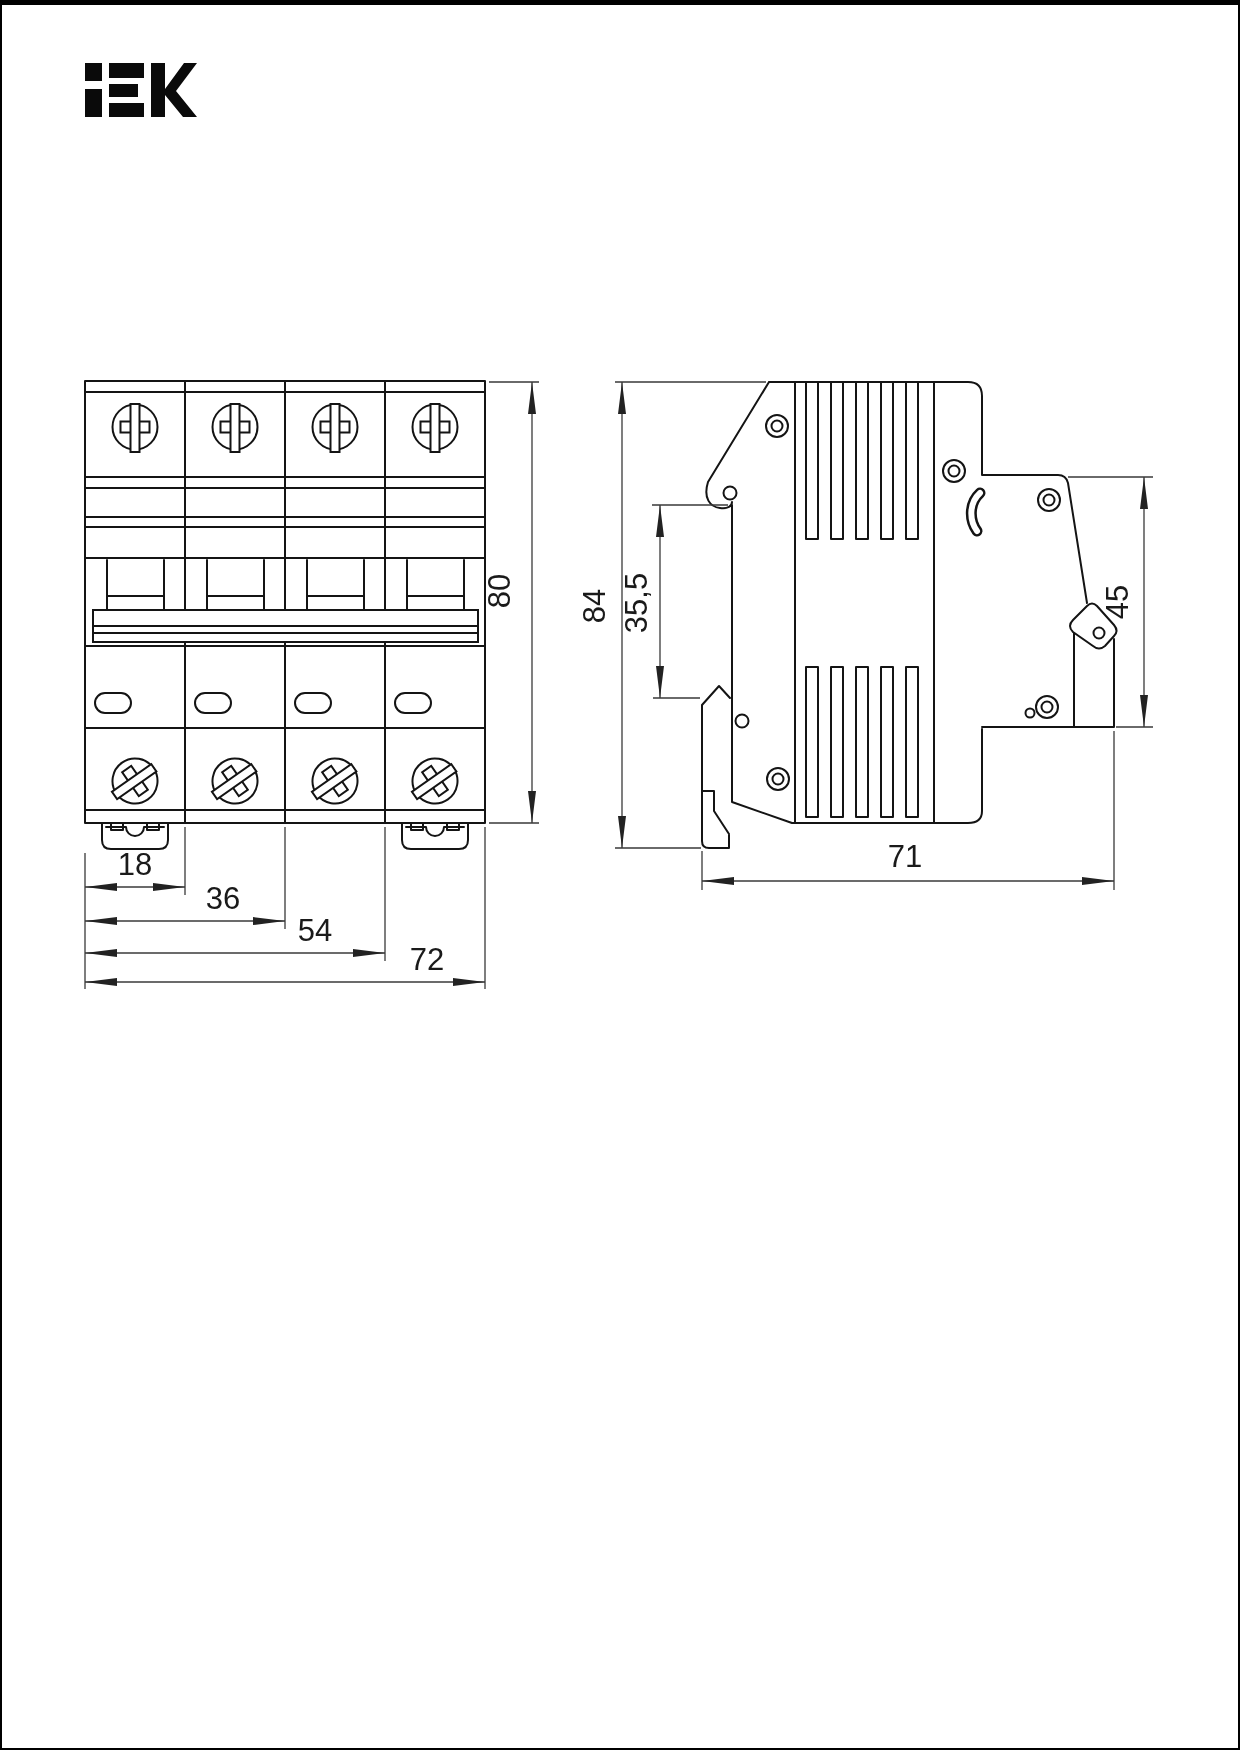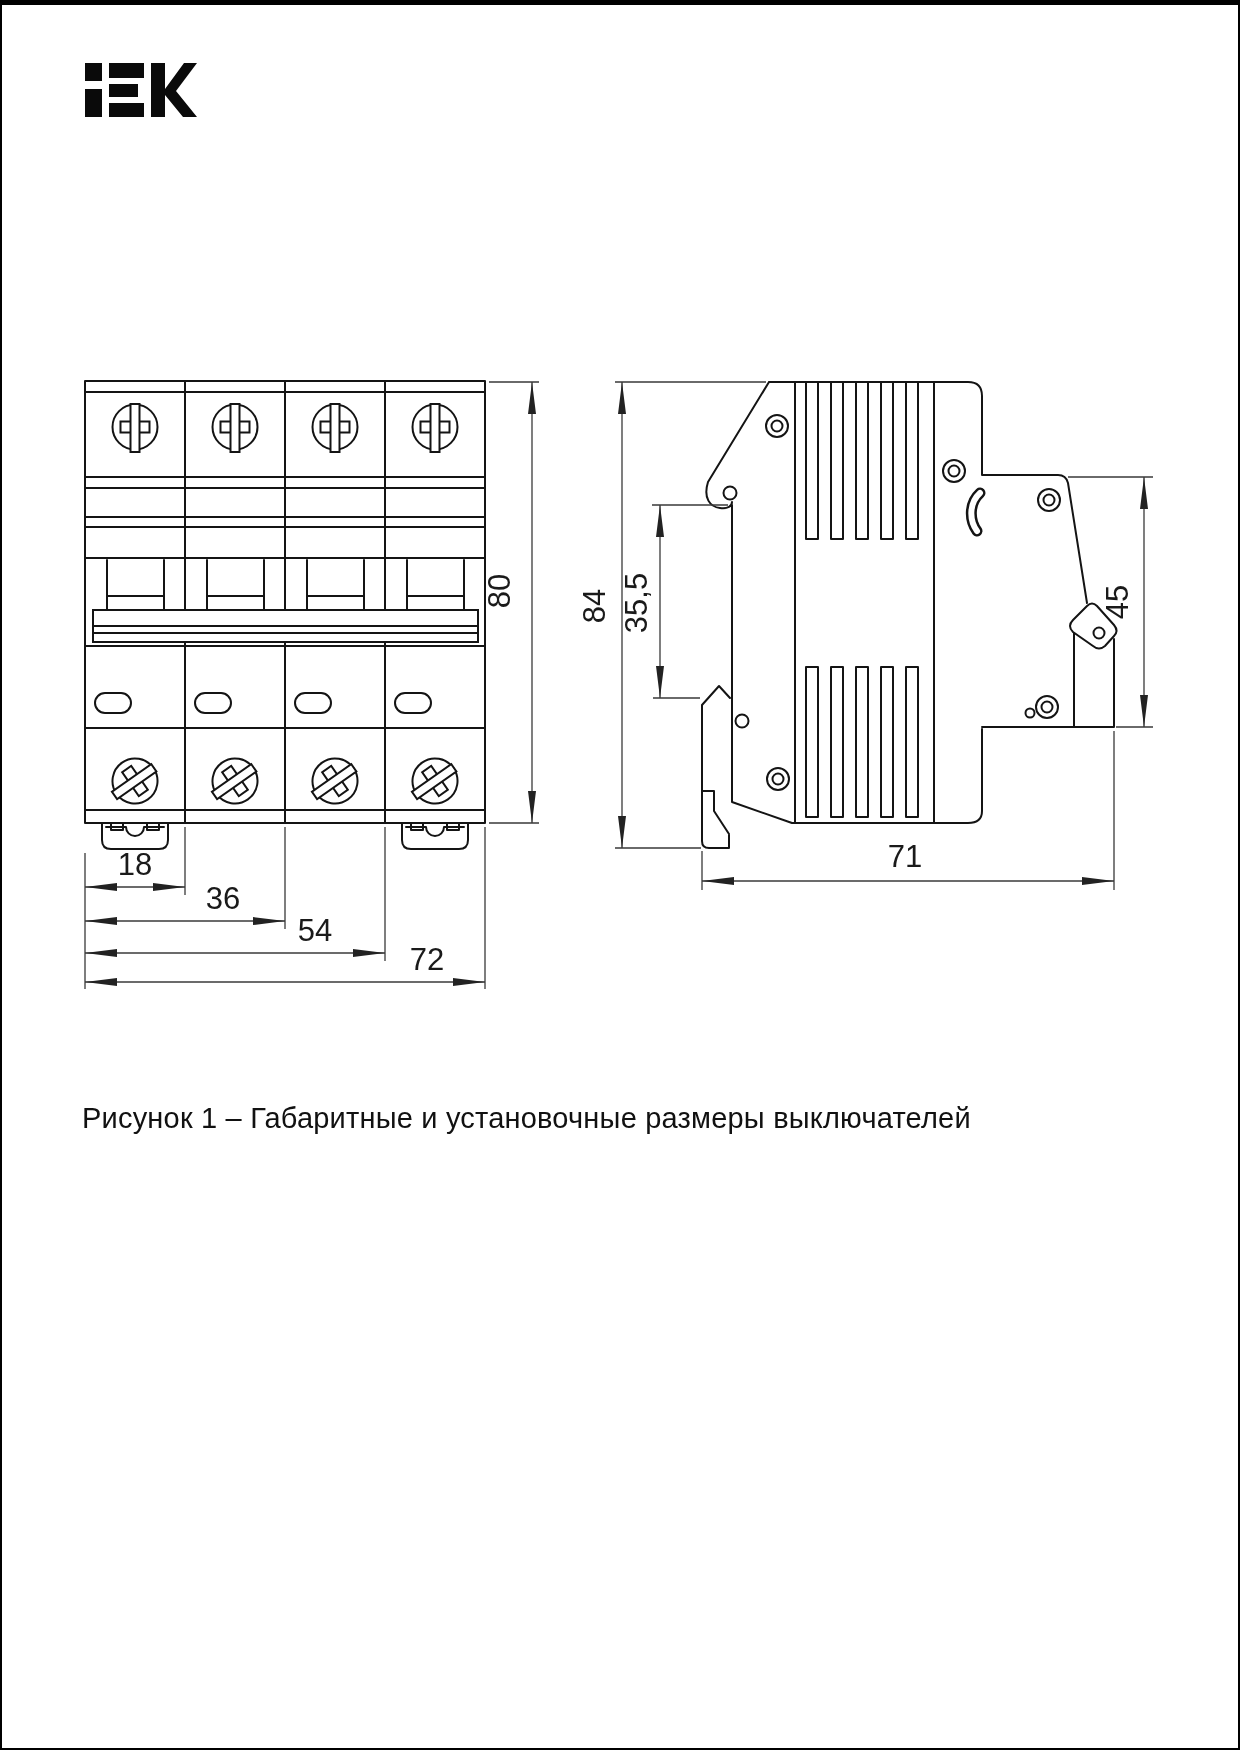--- a/index.html
+++ b/index.html
@@ -240,15 +240,14 @@
           <text class="dimtxt" transform="translate(1126,597) rotate(-90)">45</text>
         </g>
         <g>
           <path class="d" d="M700,876 H1112" marker-start="url(#arw)" marker-end="url(#arw)"></path>
           <text class="dimtxt" x="903" y="862">71</text>
         </g>
       </g>
     </g>
   </svg>
 
-  <div class="caption">Рисунок 1 – Габаритные и установочные размеры выключателей</div>
 
 </div>
 
 </body></html>

